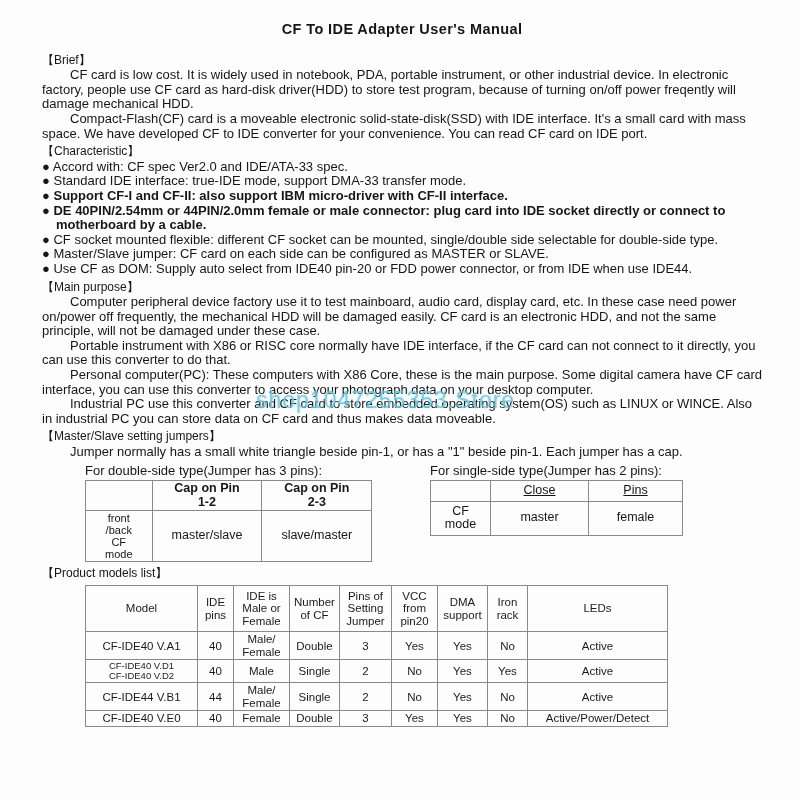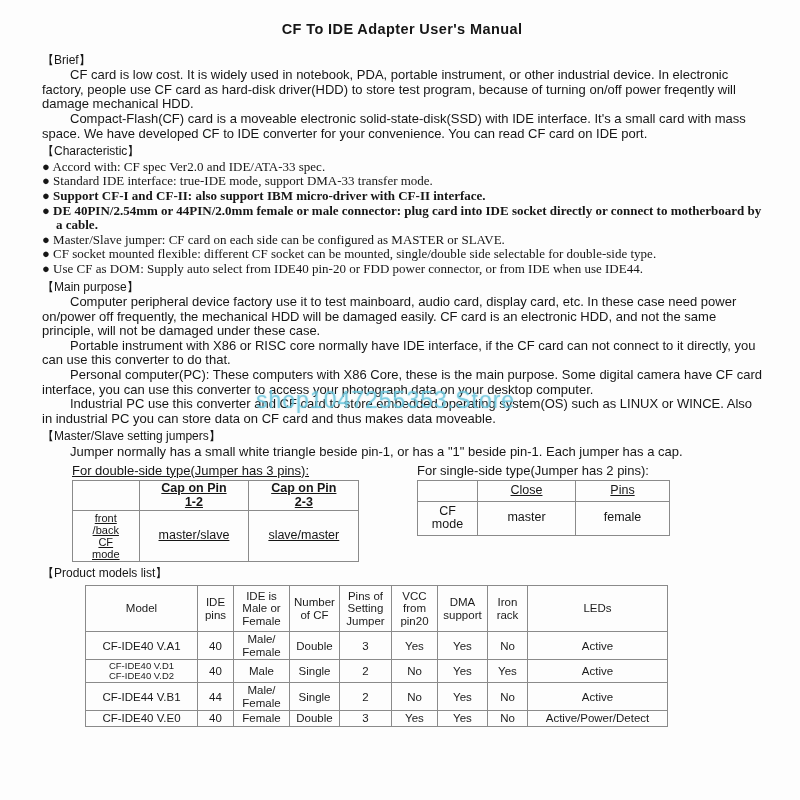--- a/index.html
+++ b/index.html
@@ -31,25 +31,25 @@
   .title {
     margin: 0 0 16px 0;
     text-align: center;
     font-size: 14.5px;
     font-weight: bold;
     letter-spacing: 0.4px;
   }
   .heading { font-size: 12px; margin: 3px 0 1px 0; }
   .para { margin: 0; text-indent: 28px; }
   .char-list { margin: 0; padding: 0; list-style: none; }
-  .char-list li { padding-left: 14px; text-indent: -14px; font-family: Liberation Serif, serif; }
+  .char-list li { padding-left: 14px; text-indent: -14px; }
   .char-list li.emph { font-weight: 600; }
 
   .jtables { display: flex; margin-top: 4px; margin-bottom: 4px; }
-  .jcol-left { margin-left: 30px; width: 345px; text-decoration: underline; }
+  .jcol-left { margin-left: 43px; width: 345px; }
   .jlabel { margin: 0 0 2px 0; }
   table { border-collapse: collapse; }
   .jtable td, .jtable th {
     border: 1px solid #8a8a8a;
     padding: 1px 19px;
     text-align: center;
     white-space: pre-line;
     font-size: 12.5px;
     line-height: 13.5px;
   }
@@ -87,22 +87,22 @@
     <p class="para">Compact-Flash(CF) card is a moveable electronic solid-state-disk(SSD) with IDE interface. It's a small card with mass space. We have developed CF to IDE converter for your convenience. You can read CF card on IDE port.</p>
   </div>
 
   <div class="section">
     <div class="heading">【Characteristic】</div>
     <ul class="char-list">
       <li>● Accord with: CF spec Ver2.0 and IDE/ATA-33 spec.</li>
       <li>● Standard IDE interface: true-IDE mode, support DMA-33 transfer mode.</li>
       <li class="emph">● Support CF-I and CF-II: also support IBM micro-driver with CF-II interface.</li>
       <li class="emph">● DE 40PIN/2.54mm or 44PIN/2.0mm female or male connector: plug card into IDE socket directly or connect to motherboard by a cable.</li>
+      <li>● CF socket mounted flexible: different CF socket can be mounted, single/double side selectable for double-side type.</li>
       <li>● Master/Slave jumper: CF card on each side can be configured as MASTER or SLAVE.</li>
-      <li>● CF socket mounted flexible: different CF socket can be mounted, single/double side selectable for double-side type.</li>
       <li>● Use CF as DOM: Supply auto select from IDE40 pin-20 or FDD power connector, or from IDE when use IDE44.</li>
     </ul>
   </div>
 
   <div class="section">
     <div class="heading">【Main purpose】</div>
     <p class="para">Computer peripheral device factory use it to test mainboard, audio card, display card, etc. In these case need power on/power off frequently, the mechanical HDD will be damaged easily. CF card is an electronic HDD, and not the same principle, will not be damaged under these case.</p>
     <p class="para">Portable instrument with X86 or RISC core normally have IDE interface, if the CF card can not connect to it directly, you can use this converter to do that.</p>
     <p class="para">Personal computer(PC): These computers with X86 Core, these is the main purpose. Some digital camera have CF card interface, you can use this converter to access your photograph data on your desktop computer.</p>
     <p class="para">Industrial PC use this converter and CF card to store embedded operating system(OS) such as LINUX or WINCE. Also in industrial PC you can store data on CF card and thus makes data moveable.</p>

